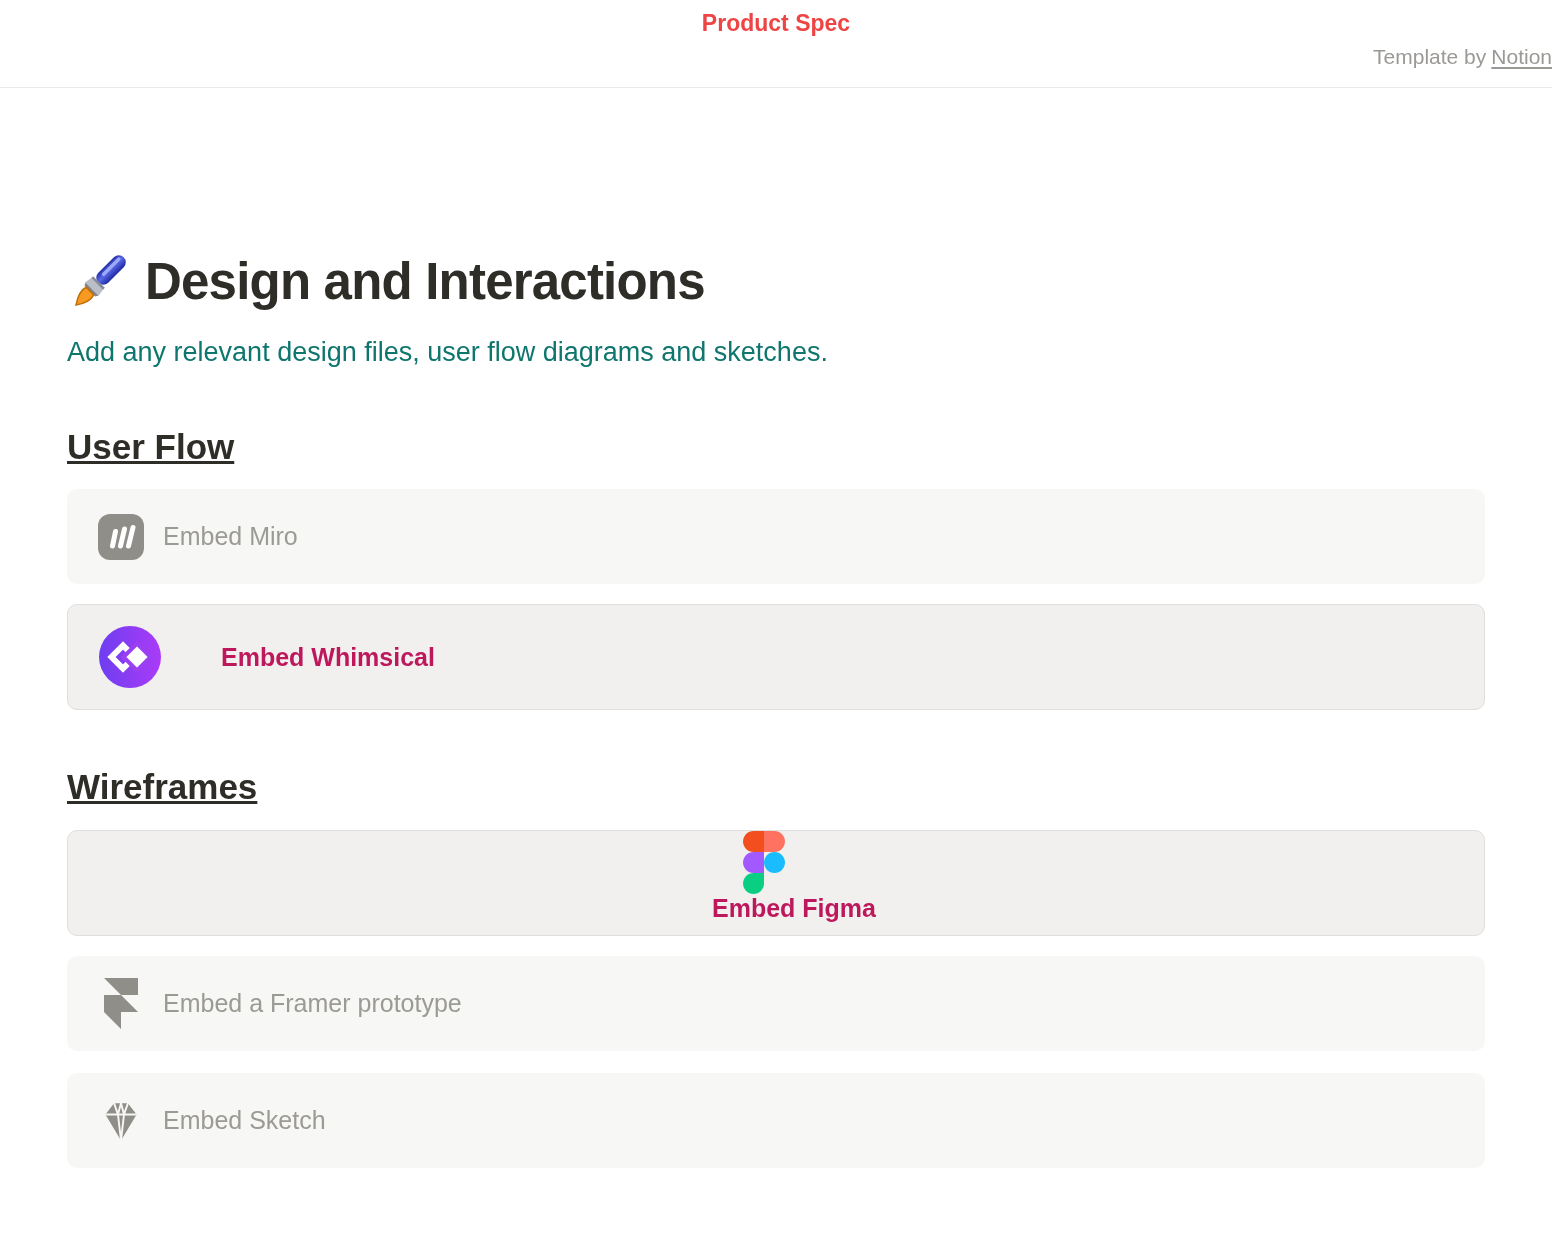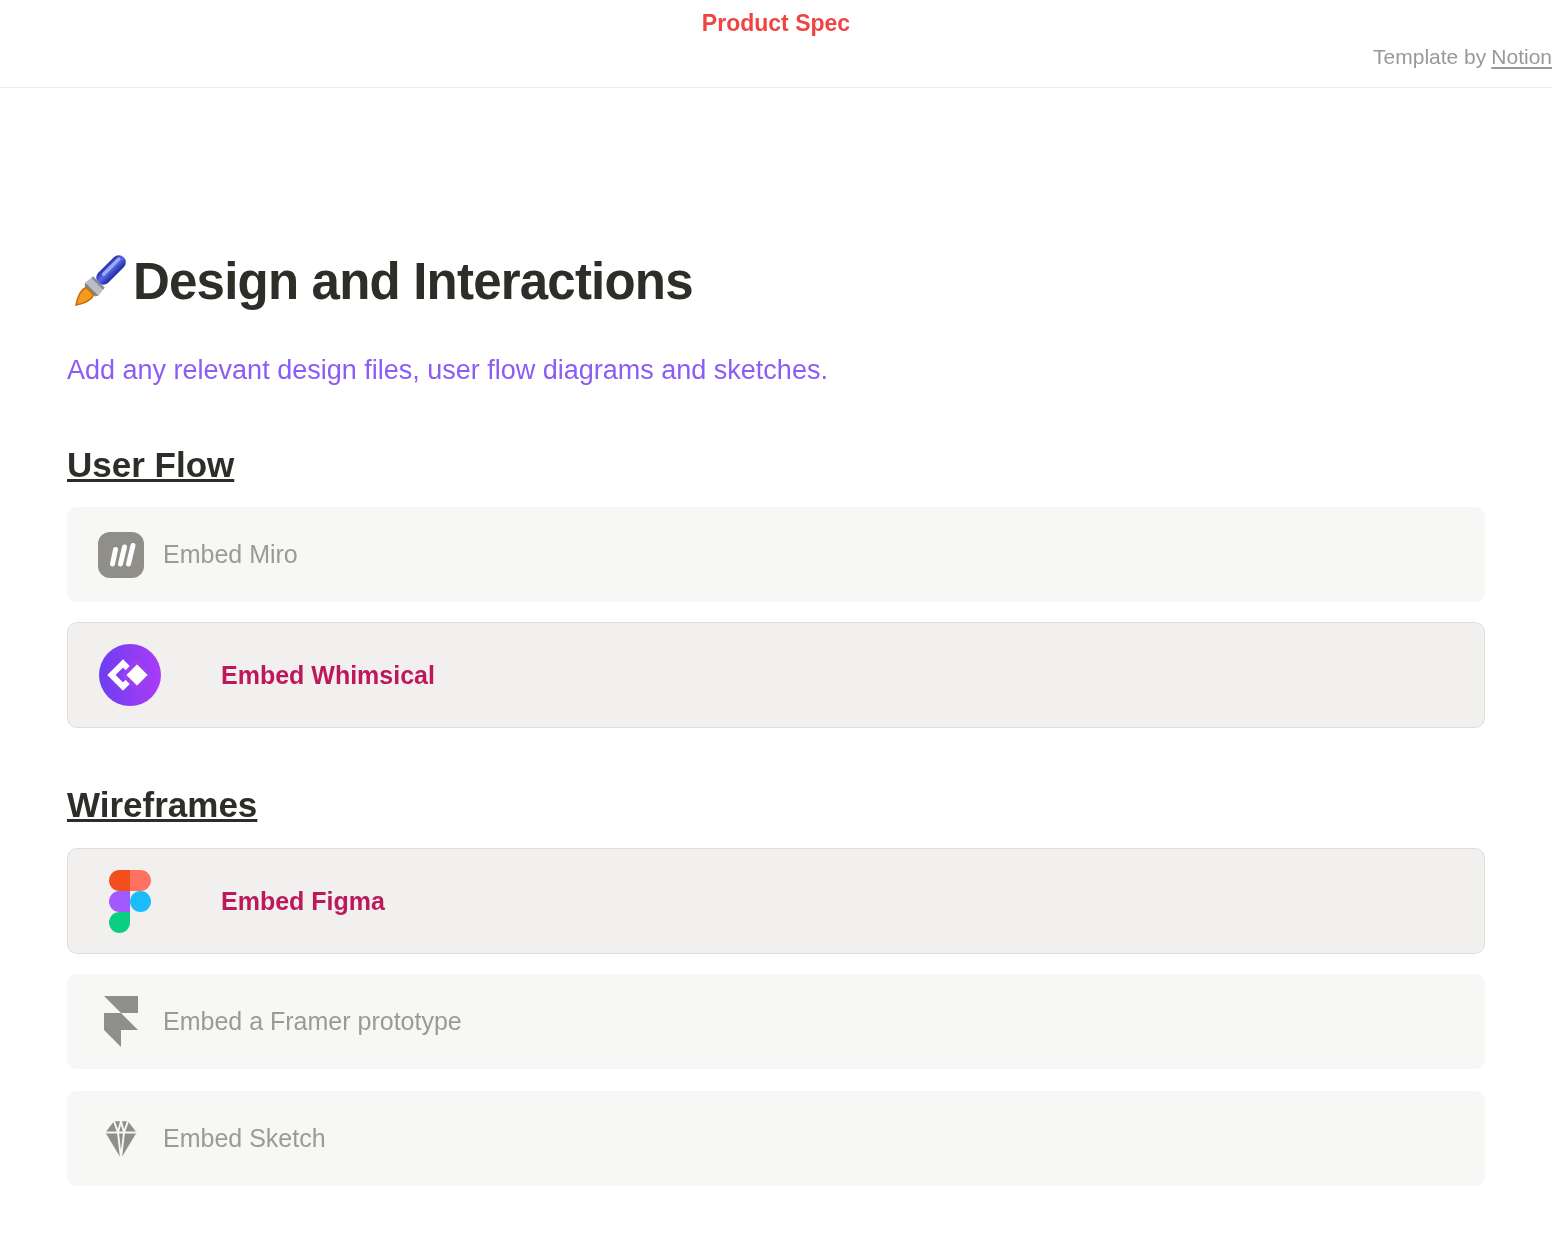--- a/index.html
+++ b/index.html
@@ -37,33 +37,33 @@
     text-underline-offset: 3px;
     margin-left: 5px;
     cursor: pointer;
   }
   
   .content { padding: 0 67px; }
   .page-title {
     margin-top: 161px;
     display: flex;
     align-items: flex-start;
-    gap: 2px;
+    gap: 14px;
     font-size: 51px;
     line-height: 66px;
     font-weight: 700;
     letter-spacing: -0.8px;
     color: #2f2d28;
   }
   .page-title svg { overflow: visible; flex: 0 0 auto; }
   .page-desc {
-    margin-top: 38px;
+    margin-top: 20px;
     font-size: 27px;
     line-height: 35px;
-    color: #8b5cf6;
+    color: #0f766e;
   }
   .section-heading {
     font-size: 35px;
     line-height: 45px;
     font-weight: 700;
     color: #2f2d28;
     text-decoration: underline;
   }
   .section-heading.first { margin-top: 54px; }
   .section-heading.later { margin-top: 54px; }
@@ -81,21 +81,21 @@
     margin-top: 20px;
   }
   .embed-row.selected {
     height: 106px;
     background: #f1f0ee;
     border: 1px solid #dfdeda;
     padding: 0 31px;
     margin-top: 20px;
   }
   .embed-row.mt22 { margin-top: 22px; }
-  .embed-row.mt21 { margin-top: 21px; }
+  .embed-row.mt21 { margin-top: 21px; flex-direction: column; }
   .icon-box {
     display: flex;
     align-items: center;
     justify-content: center;
     flex: 0 0 auto;
   }
   .embed-row.placeholder .icon-box { width: 52px; margin-right: 16px; }
   .embed-row.selected   .icon-box { width: 62px; margin-right: 24px; }
   .embed-label { font-size: 25px; }
   .embed-row.placeholder .embed-label { color: #9c9a94; font-weight: 400; }

